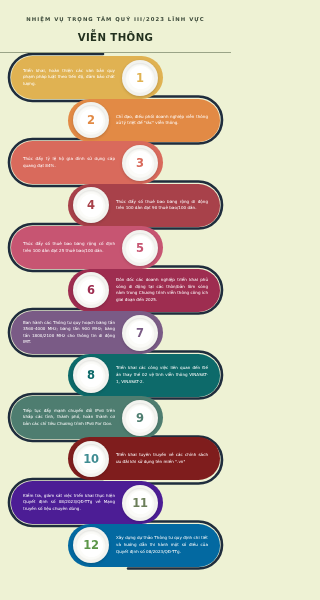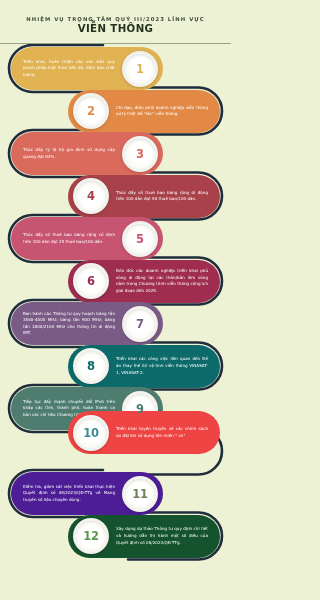--- a/index.html
+++ b/index.html
@@ -22,20 +22,21 @@
   }
   .header-eyebrow {
     font-size: 5.3px;
     letter-spacing: 1.05px;
     color: #3c4a3a;
     font-weight: 700;
     line-height: 1.3;
     white-space: nowrap;
   }
   .header-title {
+    margin-top: 9px;
     font-size: 10.2px;
     letter-spacing: 0.4px;
     font-weight: 700;
     color: #23311f;
   }
   .header-rule {
     margin: 9px 0 0 0;
     height: 1.4px;
     background: #7d8a6d;
     opacity: 0.75;
@@ -182,32 +183,32 @@
         <div class="badge">
           <span class="badge-num" style="color: rgb(13, 106, 106);">8</span>
         </div>
       </div>
       <div class="item left" style="top: 343px; background: rgb(78, 125, 112);">
         <div class="item-text">Tiếp tục đẩy mạnh chuyển đổi IPv6 trên khắp các tỉnh, thành phố, hoàn thành cơ bản các chỉ tiêu Chương trình IPv6 For Gov.</div>
         <div class="badge">
           <span class="badge-num" style="color: rgb(78, 125, 112);">9</span>
         </div>
       </div>
-      <div class="item right" style="top: 367px; background: #ef4444;">
+      <div class="item right" style="top: 384px; background: #7f1d1d;">
         <div class="item-text">Triển khai tuyên truyền về các chính sách ưu đãi khi sử dụng tên miền ".vn"</div>
         <div class="badge">
           <span class="badge-num" style="color: rgb(63, 140, 146);">10</span>
         </div>
       </div>
       <div class="item left" style="top: 428px; background: #4c1d95;">
         <div class="item-text">Kiểm tra, giám sát việc triển khai thực hiện Quyết định số 08/2023/QĐ-TTg về Mạng truyền số liệu chuyên dùng.</div>
         <div class="badge">
           <span class="badge-num" style="color: rgb(108, 127, 90);">11</span>
         </div>
       </div>
-      <div class="item right" style="top: 470.5px; background: #14532d;">
+      <div class="item right" style="top: 470.5px; background: #0369a1;">
         <div class="item-text">Xây dựng dự thảo Thông tư quy định chi tiết và hướng dẫn thi hành một số điều của Quyết định số 08/2023/QĐ-TTg.</div>
         <div class="badge">
           <span class="badge-num" style="color: rgb(92, 150, 72);">12</span>
         </div>
       </div>
     </div>
 </div>
 
 </body></html>

